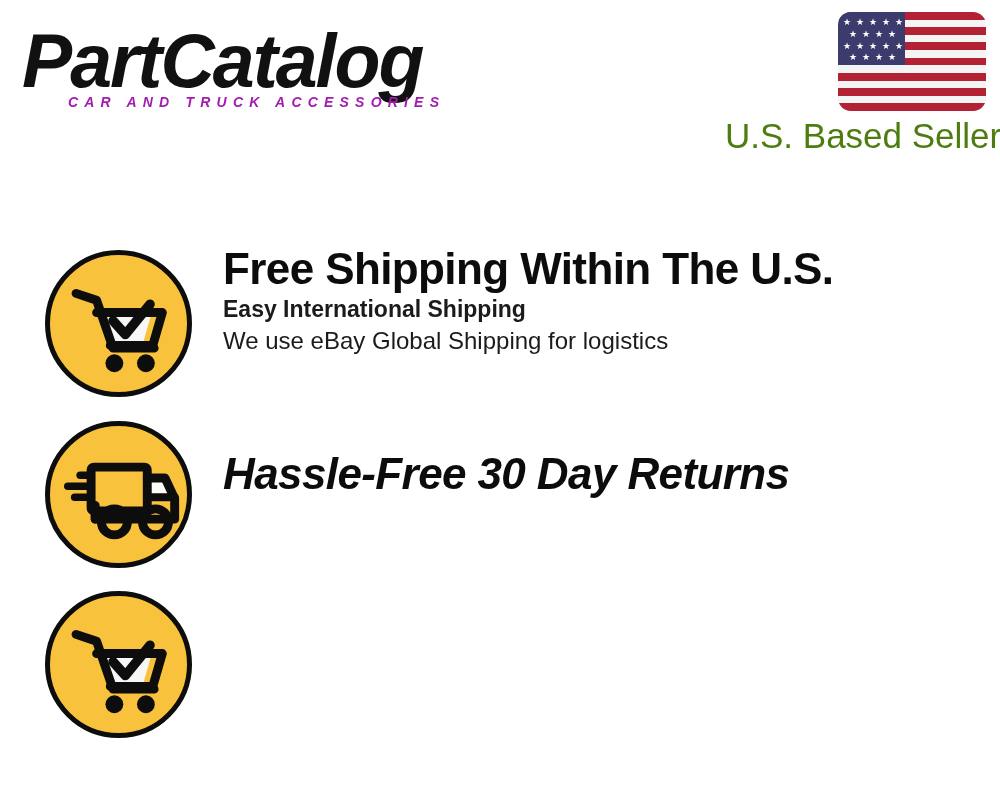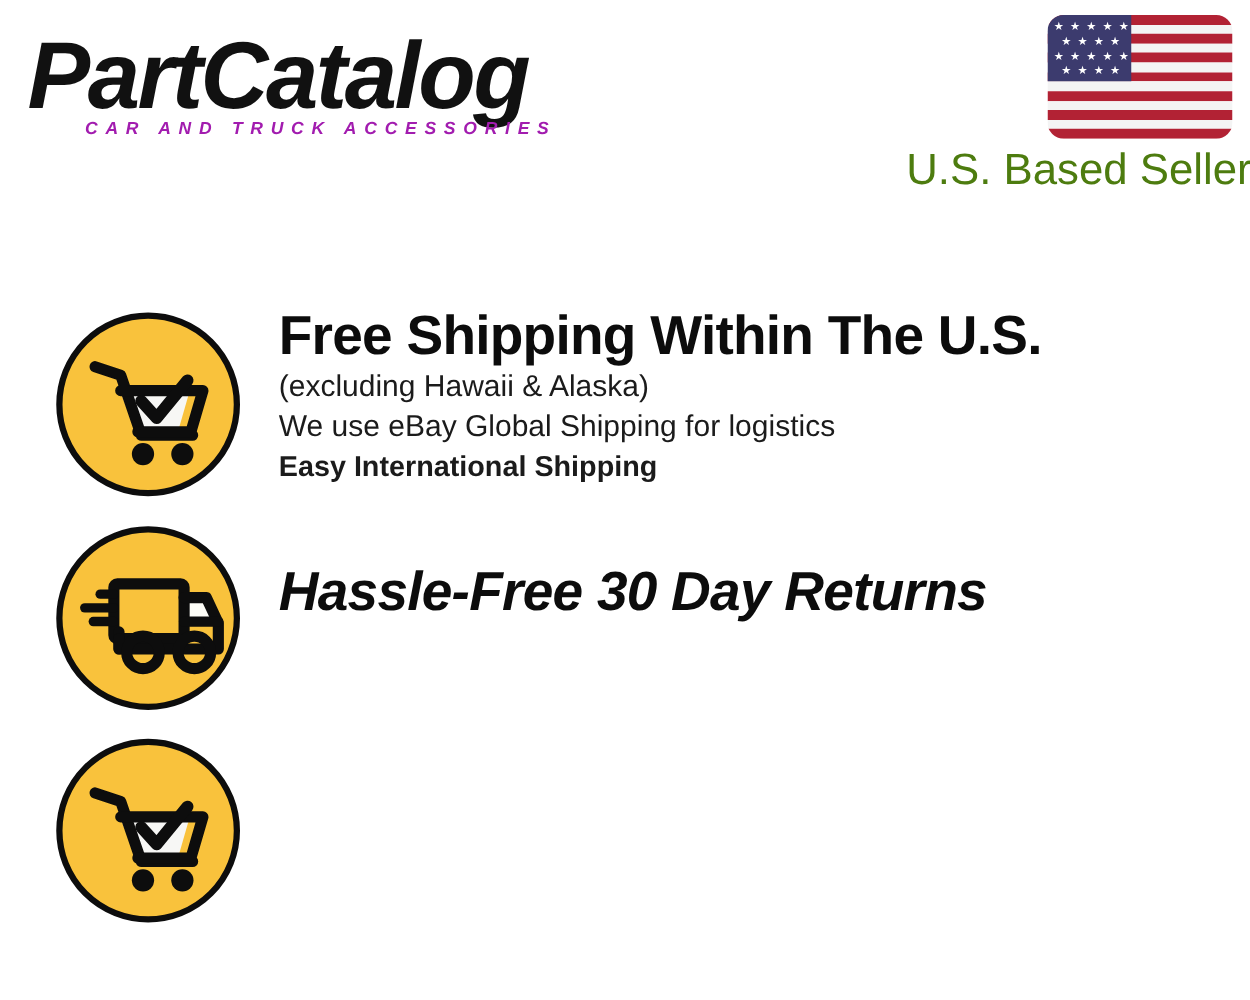--- a/index.html
+++ b/index.html
@@ -198,23 +198,22 @@
       <polygon points="34,43 74,43 68,64 42,64" fill="#f7f7f5"></polygon>
       <path d="M19,28 L34,33 L34,33 L46,68 L76,68" fill="none" stroke="#0d0d0d" stroke-width="6.5" stroke-linecap="round" stroke-linejoin="round"></path>
       <path d="M34,42 L82,42 L75,66 L44,66" fill="none" stroke="#0d0d0d" stroke-width="6.5" stroke-linecap="round" stroke-linejoin="round"></path>
       <path d="M46,48 L55,58 L73,36" fill="none" stroke="#0d0d0d" stroke-width="7" stroke-linecap="round" stroke-linejoin="round"></path>
       <circle cx="47" cy="79" r="6.5" fill="#0d0d0d"></circle>
       <circle cx="70" cy="79" r="6.5" fill="#0d0d0d"></circle>
     </svg>
   </div>
   <div class="benefit-text">
     <div class="benefit-heading">Free Shipping Within The U.S.</div>
-    <div class="benefit-sub">(excluding Hawaii &amp; Alaska)</div>
+    <div class="benefit-sub strong">Easy International Shipping</div>
     <div class="benefit-sub">We use eBay Global Shipping for logistics</div>
-    <div class="benefit-sub strong">Easy International Shipping</div>
   </div>
 </div>
 
 <div class="benefit-row" id="benefit-row-1">
   <div class="benefit-icon">
     <svg viewBox="0 0 100 100" xmlns="http://www.w3.org/2000/svg">
       <polygon points="73,38 84,38 88,52 73,52" fill="#fdfdf7"></polygon>
       <rect x="30" y="30" width="41" height="32" rx="2" fill="none" stroke="#0d0d0d" stroke-width="6.5" stroke-linejoin="round"></rect>
       <path d="M71,38 L84,38 L91,53 L91,68 L33,68 L33,58" fill="none" stroke="#0d0d0d" stroke-width="6.5" stroke-linecap="round" stroke-linejoin="round"></path>
       <path d="M71,52 L91,52" fill="none" stroke="#0d0d0d" stroke-width="6" stroke-linecap="round"></path>

